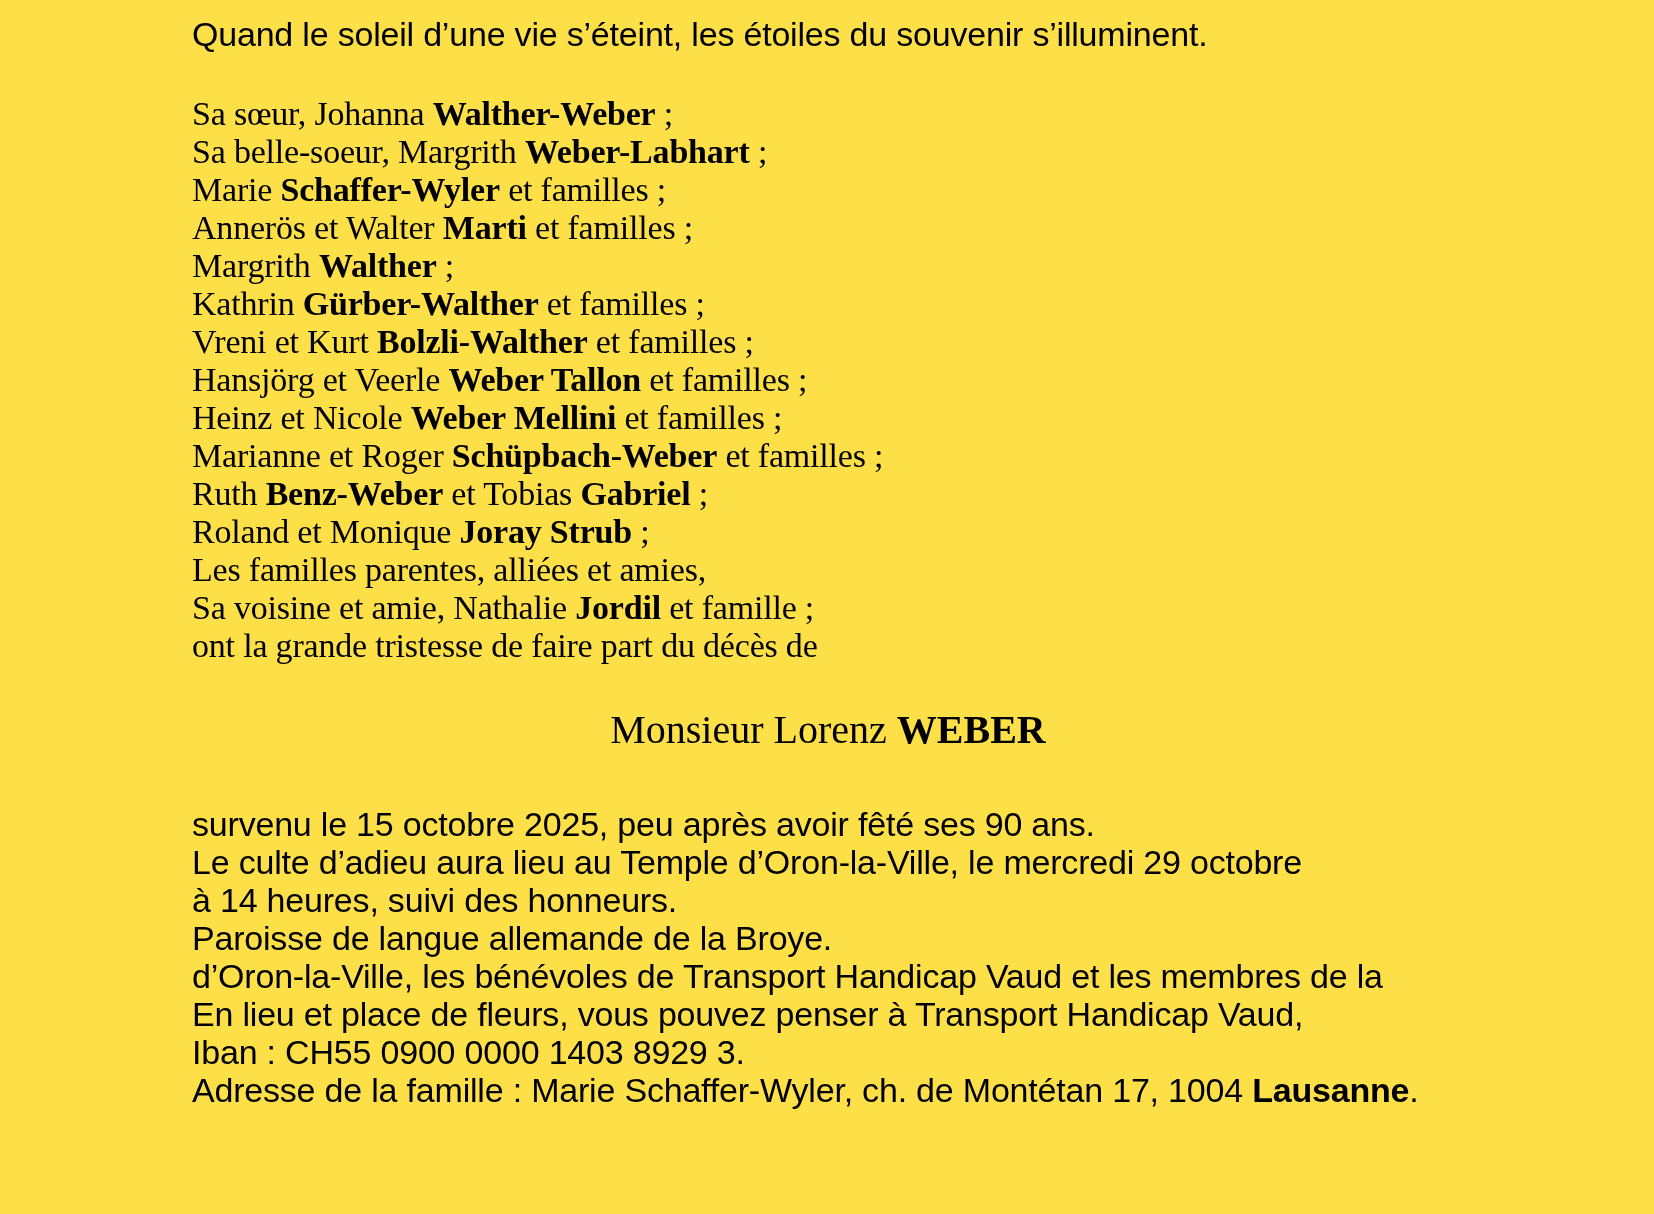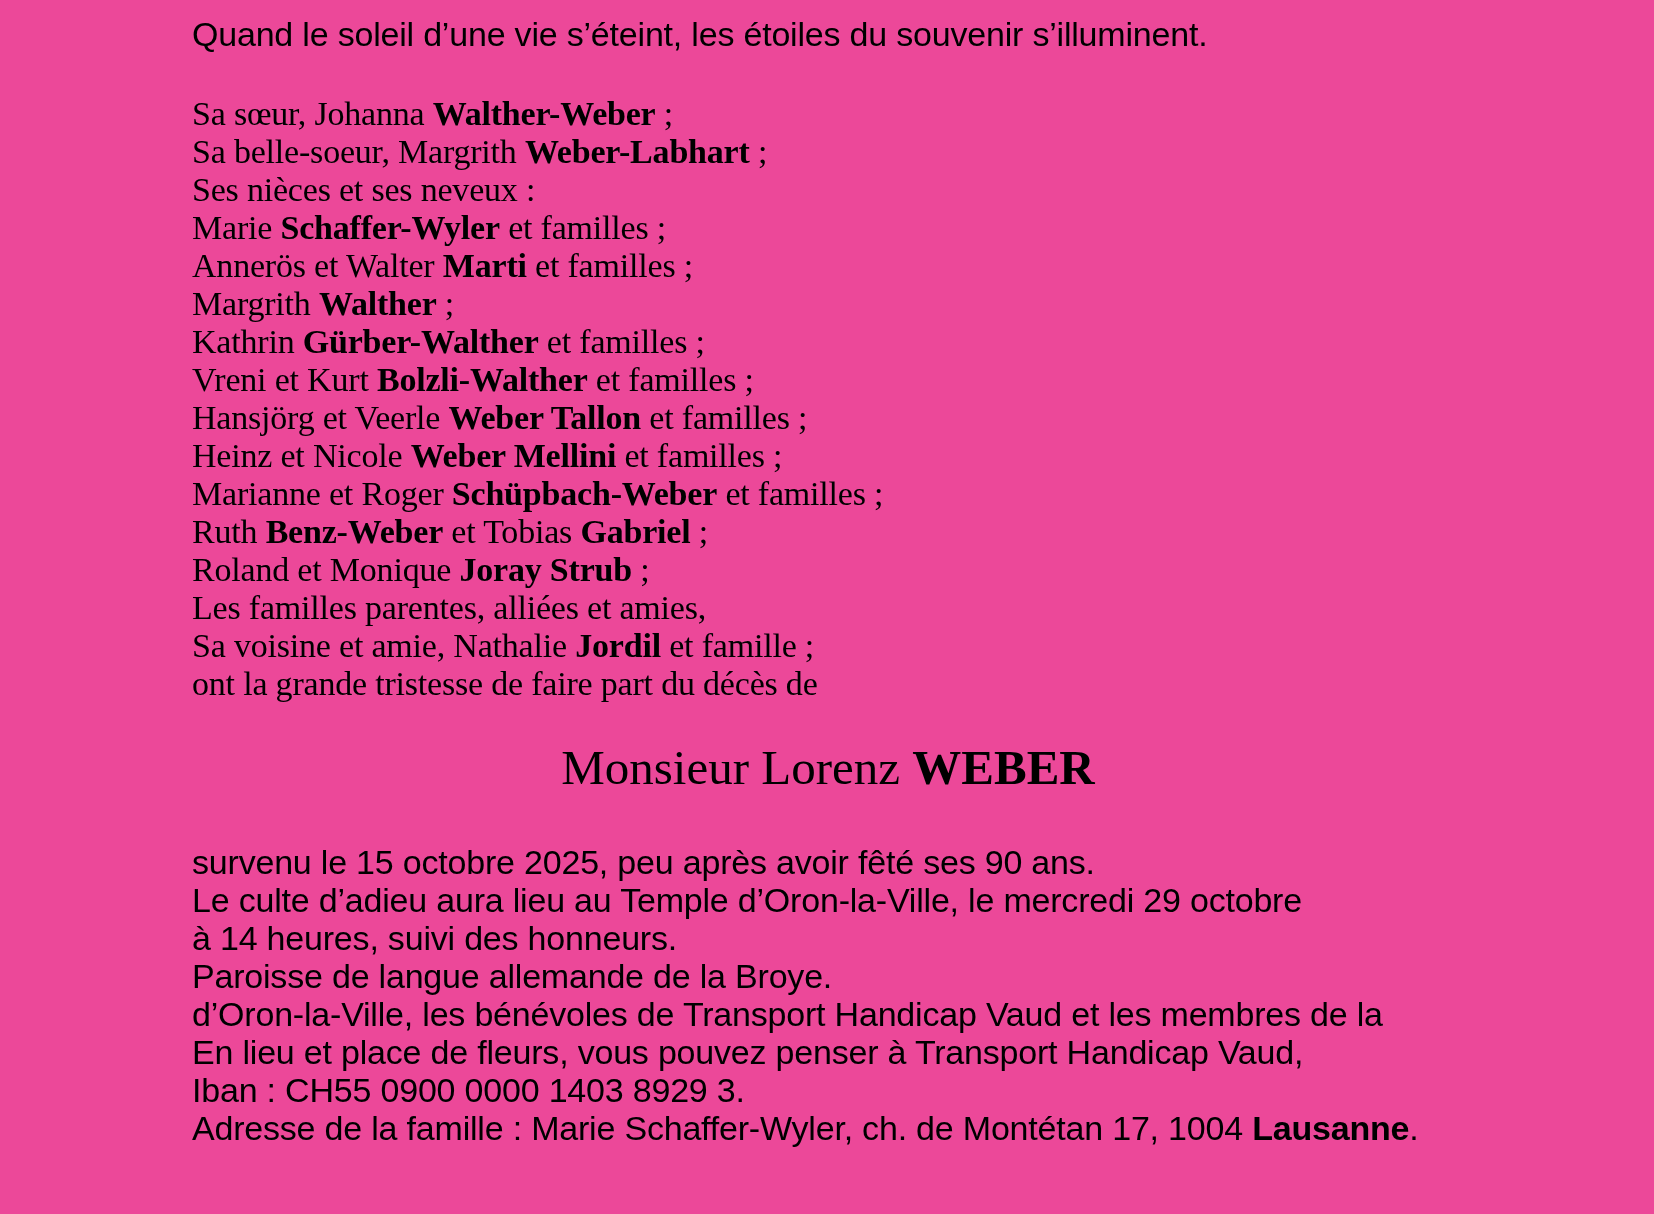--- a/index.html
+++ b/index.html
@@ -6,55 +6,54 @@
     margin: 0;
     padding: 0;
     background: #ffffff;
   }
   .page {
     position: relative;
     width: 1654px;
     height: 1214px;
     box-sizing: border-box;
     padding: 15px 190px 0 192px;
-    background: #ec4899;
+    background: #fde047;
     color: #000000;
     font-family: "Liberation Sans", "DejaVu Sans", sans-serif;
     font-size: 34px;
     line-height: 38px;
     letter-spacing: -0.2px;
     overflow: hidden;
   }
   .block { margin: 0; }
   .family-block { margin-top: 42px; font-family: Liberation Serif, serif; }
   .details-block { margin-top: 42px; }
   .line { white-space: pre-wrap; }
   .b { font-weight: 700; }
   .deceased-title {
     margin: 32px 0 0 0;
     font-family: "Liberation Serif", "DejaVu Serif", serif;
     font-weight: 400;
-    font-size: 49px;
+    font-size: 40px;
     line-height: 66px;
     letter-spacing: 0;
     text-align: center;
   }
   .deceased-title .b { font-weight: 700; }
 </style>
 </head>
 <body>
 
 <div class="page">
   <div class="block epigraph-block">
       <div class="line"><span>Quand le soleil d’une vie s’éteint, les étoiles du souvenir s’illuminent.</span></div>
     </div>
   <div class="block family-block">
       <div class="line"><span>Sa sœur, Johanna </span><span class="b">Walther-Weber</span><span> ;</span></div>
       <div class="line"><span>Sa belle-soeur, Margrith </span><span class="b">Weber-Labhart</span><span> ;</span></div>
-      <div class="line"><span>Ses nièces et ses neveux :</span></div>
       <div class="line"><span>Marie </span><span class="b">Schaffer-Wyler</span><span> et familles ;</span></div>
       <div class="line"><span>Annerös et Walter </span><span class="b">Marti</span><span> et familles ;</span></div>
       <div class="line"><span>Margrith </span><span class="b">Walther</span><span> ;</span></div>
       <div class="line"><span>Kathrin </span><span class="b">Gürber-Walther</span><span> et familles ;</span></div>
       <div class="line"><span>Vreni et Kurt </span><span class="b">Bolzli-Walther</span><span> et familles ;</span></div>
       <div class="line"><span>Hansjörg et Veerle </span><span class="b">Weber Tallon</span><span> et familles ;</span></div>
       <div class="line"><span>Heinz et Nicole </span><span class="b">Weber Mellini</span><span> et familles ;</span></div>
       <div class="line"><span>Marianne et Roger </span><span class="b">Schüpbach-Weber</span><span> et familles ;</span></div>
       <div class="line"><span>Ruth </span><span class="b">Benz-Weber</span><span> et Tobias </span><span class="b">Gabriel</span><span> ;</span></div>
       <div class="line"><span>Roland et Monique </span><span class="b">Joray Strub</span><span> ;</span></div>

